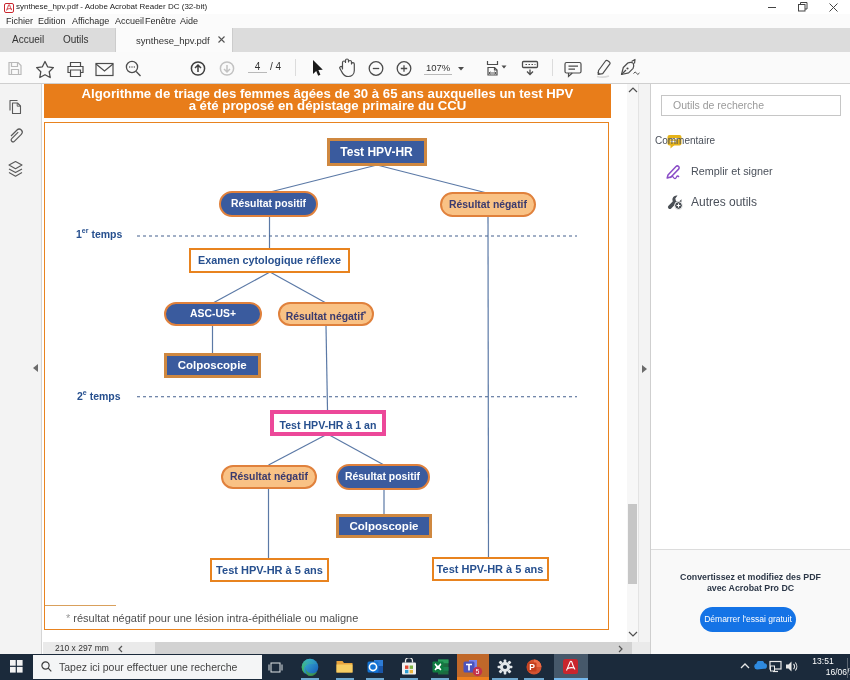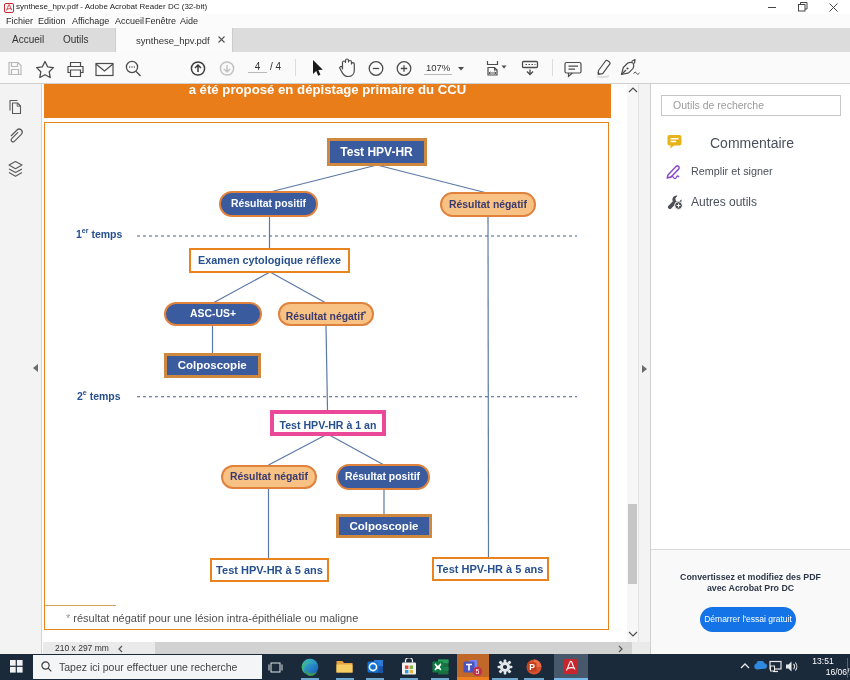--- a/index.html
+++ b/index.html
@@ -163,20 +163,21 @@
     <path d="M9,85 l6.5,3.6 6.5,-3.6"></path>
     <path d="M9,88.6 l6.5,3.6 6.5,-3.6"></path>
   </g>
 </svg>
 
 <div class="abs" style="left:32.5px;top:363.5px;width:0;height:0;border-top:4.5px solid transparent;border-bottom:4.5px solid transparent;border-right:5px solid #6b6b6b;"></div>
 
 <div class="abs" style="left:43px;top:84px;width:568px;height:558px;background:#ffffff;"></div>
 
 <div class="abs" style="left:44px;top:84px;width:567px;height:34px;background:#e87d1a;color:#fff;font-weight:bold;font-size:13.2px;text-align:center;">
+  <div style="margin-top:3.5px;line-height:12.5px;">Algorithme de triage des femmes âgées de 30 à 65 ans auxquelles un test HPV</div>
   <div style="line-height:12px;">a été proposé en dépistage primaire du CCU</div>
 </div>
 
 <div class="abs" style="left:44px;top:121.5px;width:565px;height:508px;border:1.5px solid #e8831f;"></div>
 
 <svg class="abs" style="left:43px;top:84px;" width="568" height="558" viewBox="43 84 568 558">
   <g stroke="#5b79a6" stroke-width="1.2" fill="none">
     <path d="M377,165 L270,192"></path>
     <path d="M377,165 L487,193"></path>
     <path d="M269.5,216 L269.5,249"></path>
@@ -229,21 +230,21 @@
 <div class="abs" style="left:642px;top:364.5px;width:0;height:0;border-top:4.5px solid transparent;border-bottom:4.5px solid transparent;border-left:5px solid #6b6b6b;"></div>
 
 <div class="abs" style="left:650px;top:84px;width:200px;height:570px;background:#ffffff;border-left:1px solid #cfcfcf;"></div>
 <div class="abs" style="left:661px;top:95px;width:180px;height:21px;background:#fff;border:1px solid #c6c6c6;font-size:10.5px;color:#9a9a9a;line-height:19px;padding-left:11px;">Outils de recherche</div>
 
 <svg class="abs" style="left:667px;top:134px;" width="15" height="15">
   <rect x="0.5" y="1" width="14" height="10.5" rx="2" fill="#e6b319"></rect>
   <path d="M3.5,11 l0,3.5 4,-3.5 z" fill="#e6b319"></path>
   <path d="M3.5,4.7 h8 M3.5,7.5 h5.5" stroke="#fff" stroke-width="1.4"></path>
 </svg>
-<div class="abs" style="left:710px;top:134.5px;font-size:14px;color:#4a505a;">Commentaire</div>
+<div class="abs" style="left:655px;top:134.5px;font-size:10px;color:#4a505a;">Commentaire</div>
 
 <svg class="abs" style="left:666px;top:164px;" width="17" height="16">
   <path d="M2,11 L10,2.5 a1.8,1.8 0 0 1 2.6,2.6 L5,13 l-3.8,1 z" fill="none" stroke="#8a4cc7" stroke-width="1.5" stroke-linejoin="round"></path>
   <path d="M4,14 q2,-3 3.5,-0.5 q1.5,2.5 3,-0.5 q1,-2 2.5,0" fill="none" stroke="#8a4cc7" stroke-width="1.3"></path>
 </svg>
 <div class="abs" style="left:691px;top:165px;font-size:10.8px;color:#4a505a;">Remplir et signer</div>
 
 <svg class="abs" style="left:667px;top:194px;" width="16" height="16">
   <path d="M10.5,1.5 a4.3,4.3 0 0 0 -4.8,6 L1.5,11.7 a1.9,1.9 0 0 0 2.7,2.7 L8.5,10 a4.3,4.3 0 0 0 6,-4.8 l-2.8,2.8 -2.7,-0.7 -0.7,-2.7 z" fill="#4a4f55"></path>
   <circle cx="11.5" cy="11.5" r="3.9" fill="#4a4f55" stroke="#fff" stroke-width="1"></circle>

